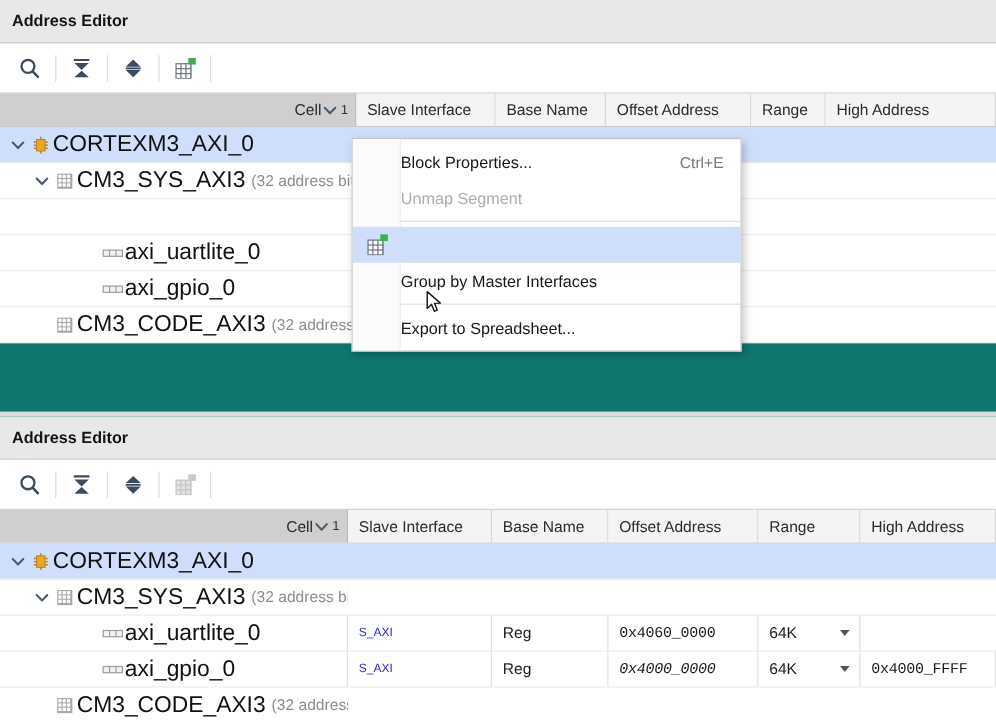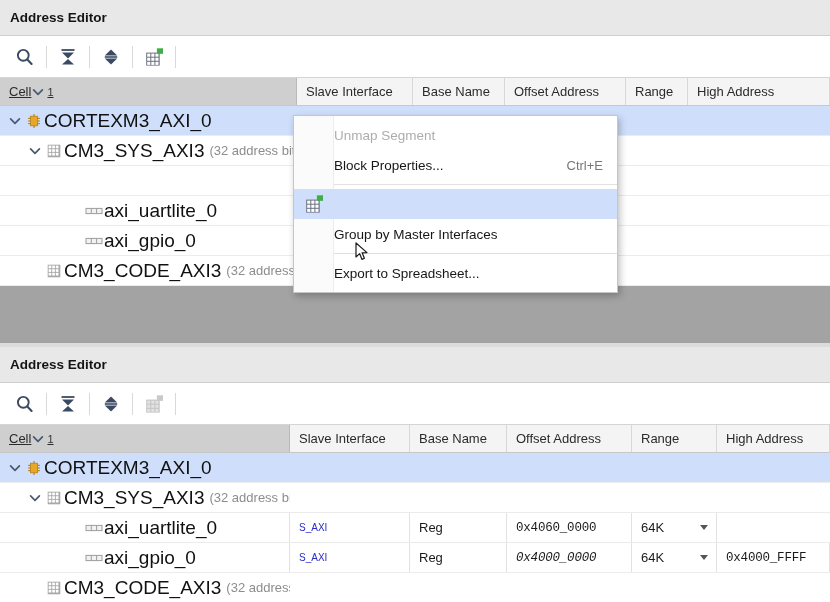--- a/index.html
+++ b/index.html
@@ -9,21 +9,21 @@
     overflow: hidden;
     background: #ffffff;
     font-family: "Liberation Sans", sans-serif;
     font-size: 13px;
     color: #1a1a1a;
     -webkit-font-smoothing: antialiased;
   }
   .app { position: relative; width: 830px; height: 602px; }
 
   
-  .panel { position: absolute; left: 0; width: 830px; background: #a3a3a3; }
+  .panel { position: absolute; left: 0; width: 830px; background: #0f766e; }
   .panel-title {
     height: 36px;
     background: #e8e8e8;
     border-bottom: 1px solid #cfcfcf;
     display: flex; align-items: center;
     padding-left: 10px;
     font-weight: bold;
     font-size: 13.5px;
     color: #141414;
   }
@@ -57,24 +57,23 @@
     padding-left: 9px;
     border-right: 1px solid #d8d8d8;
     background: #f4f4f4;
     height: 100%;
     cursor: pointer;
     white-space: nowrap;
     overflow: hidden;
   }
   .th.cellcol {
     background: #cfcfcf;
-    justify-content: flex-start;
+    justify-content: flex-end;
     padding-right: 6px;
     border-right: 1px solid #b9b9b9;
-    text-decoration: underline;
   }
   .sortmark { display: flex; align-items: center; gap: 2px; color: #333; font-size: 11px; }
 
   
   .tbody { position: relative; background: #fff; }
   .row {
     display: flex;
     height: 30px;
     border-bottom: 1px solid #ececec;
     align-items: stretch;
@@ -654,29 +653,29 @@
             <div class="cell" style="width: 113px; flex: 0 0 auto;">
               <span class="mono"></span>
             </div>
           </div>
         </div>
       </div>
     </div>
 
   <div class="ctxmenu" id="ctxmenu" style="left: 293px; top: 115px; width: 325px;">
       <div class="ctx-gutter"></div>
+      <div class="ctx-item">
+      <span class="ctx-icon"></span>
+      <span class="ctx-label">Block Properties...</span>
+      <span class="ctx-accel">Ctrl+E</span>
+    </div>
       <div class="ctx-item disabled">
       <span class="ctx-icon"></span>
       <span class="ctx-label">Unmap Segment</span>
       <span class="ctx-accel"></span>
-    </div>
-      <div class="ctx-item">
-      <span class="ctx-icon"></span>
-      <span class="ctx-label">Block Properties...</span>
-      <span class="ctx-accel">Ctrl+E</span>
     </div>
       <div class="ctx-sep"></div>
       <div class="ctx-item highlight">
       <span class="ctx-icon">
           <svg width="20" height="20" viewBox="0 0 20 20">
         <rect x="2.2" y="5.6" width="13.5" height="13.0" fill="#6b7280"></rect>
         <rect x="3.2" y="6.6" width="3.1" height="3.1" fill="#ffffff"></rect>
             <rect x="7.3" y="6.6" width="3.1" height="3.1" fill="#ffffff"></rect>
             <rect x="11.399999999999999" y="6.6" width="3.1" height="3.1" fill="#ffffff"></rect>
             <rect x="3.2" y="10.7" width="3.1" height="3.1" fill="#ffffff"></rect>

